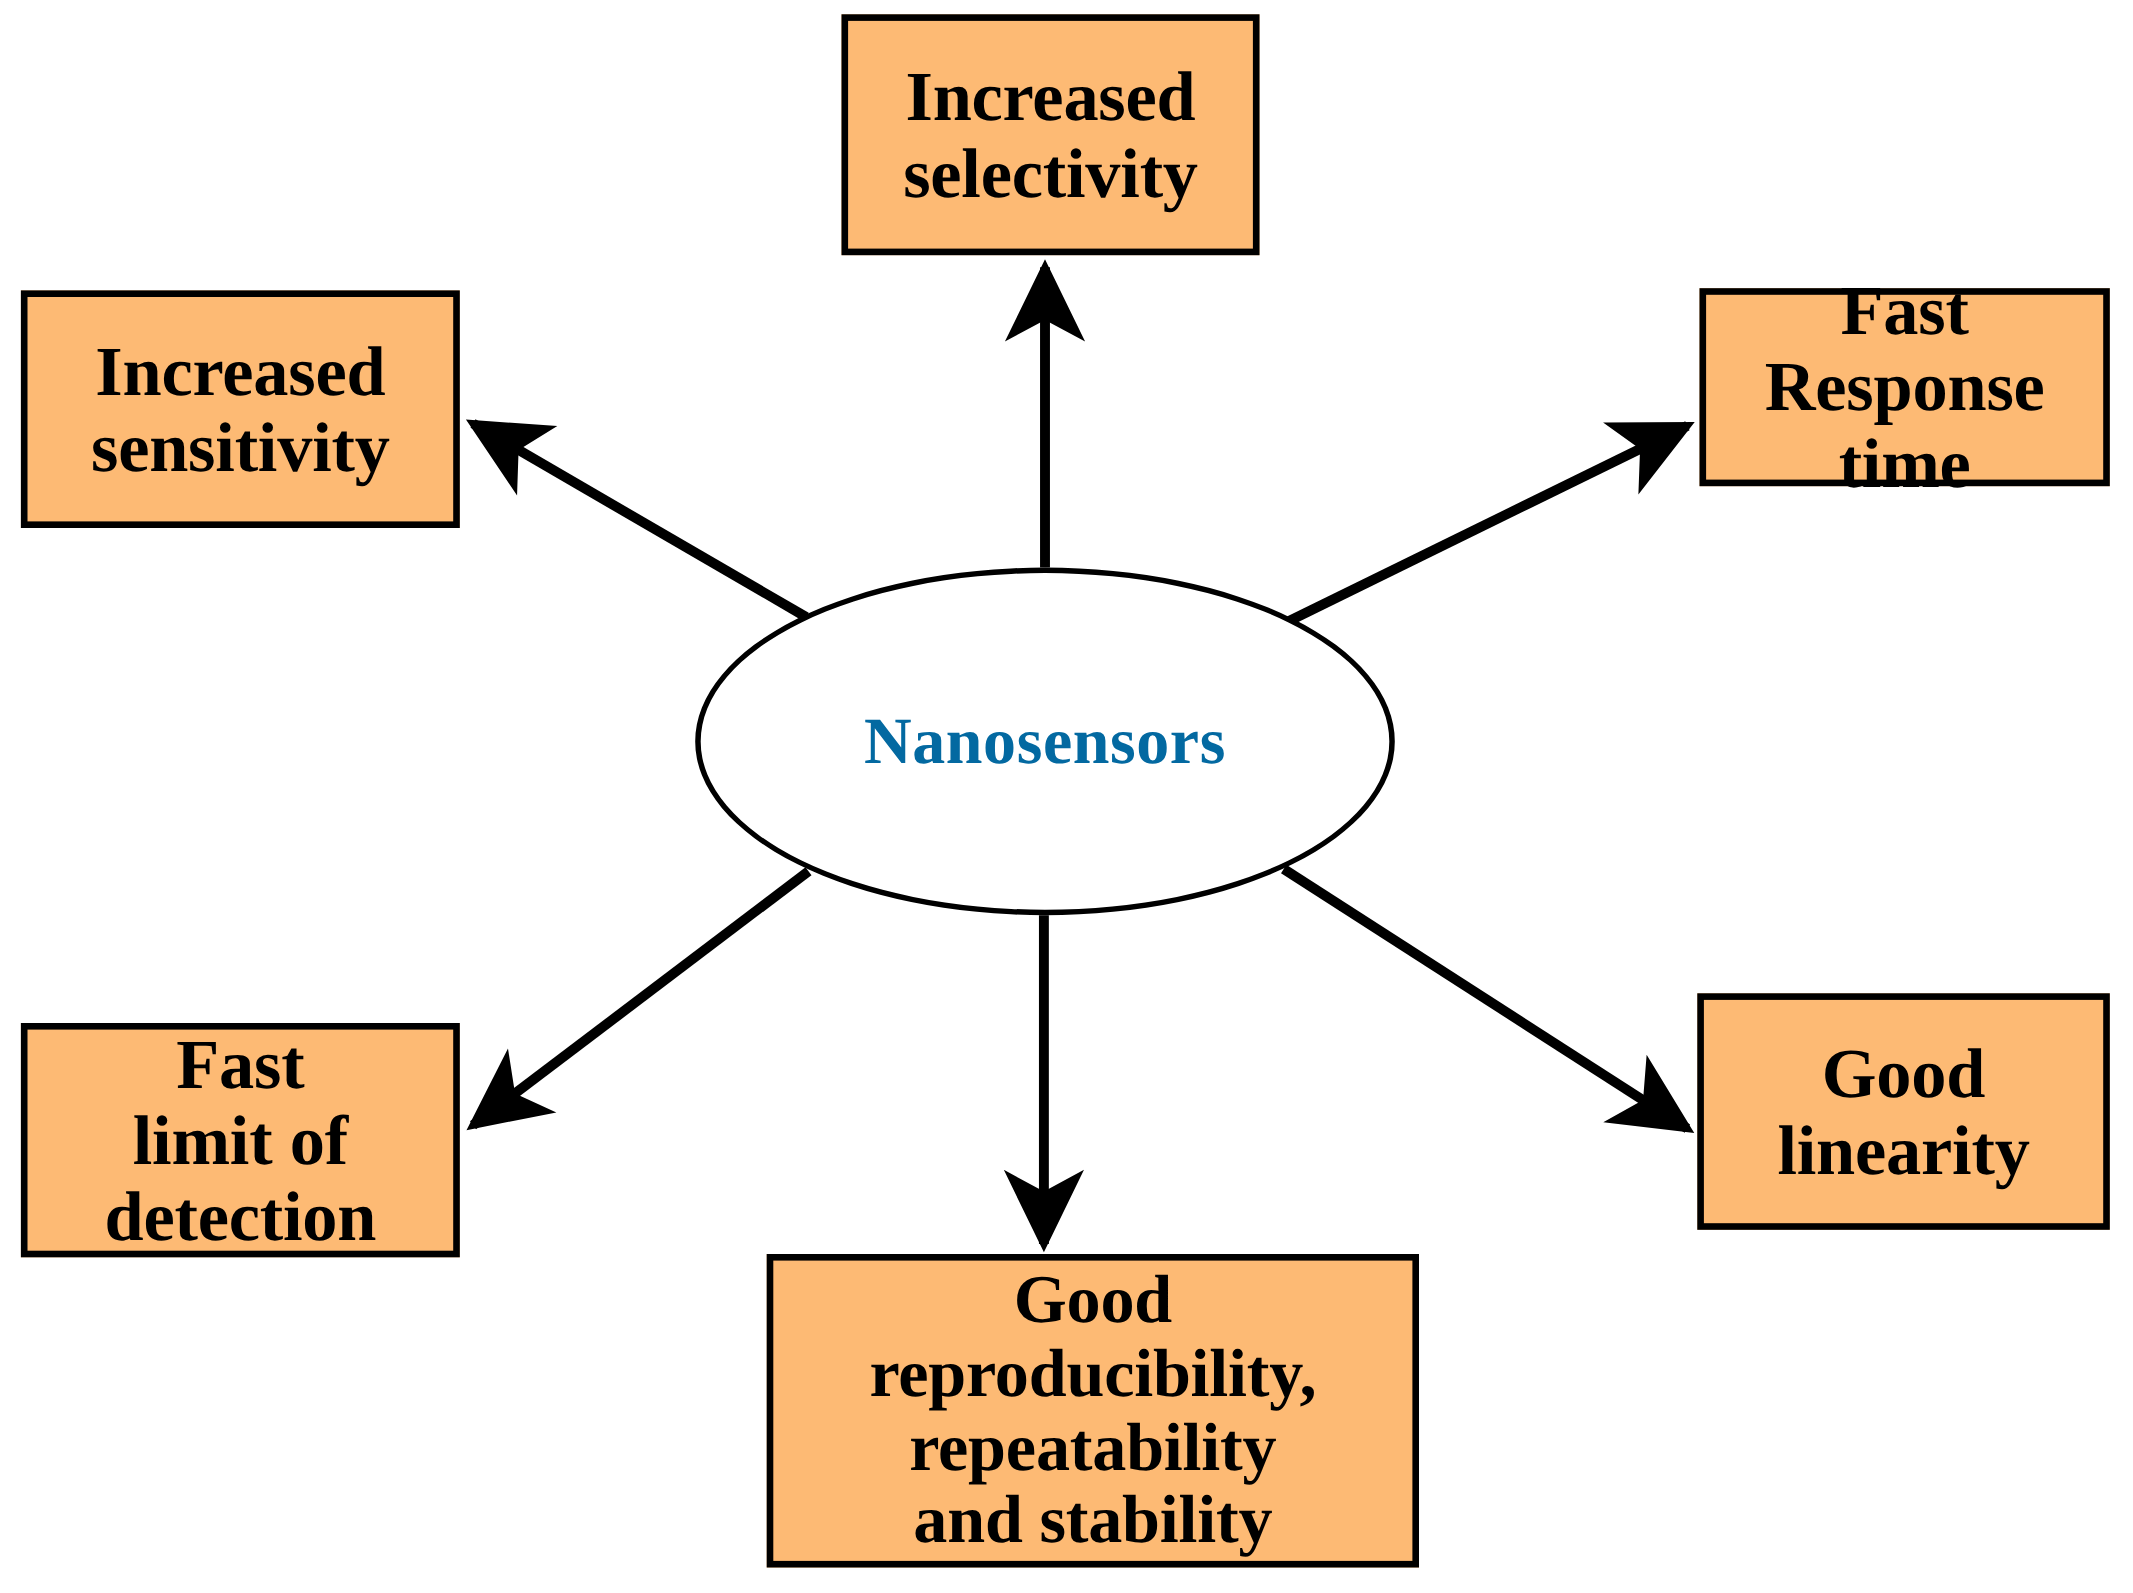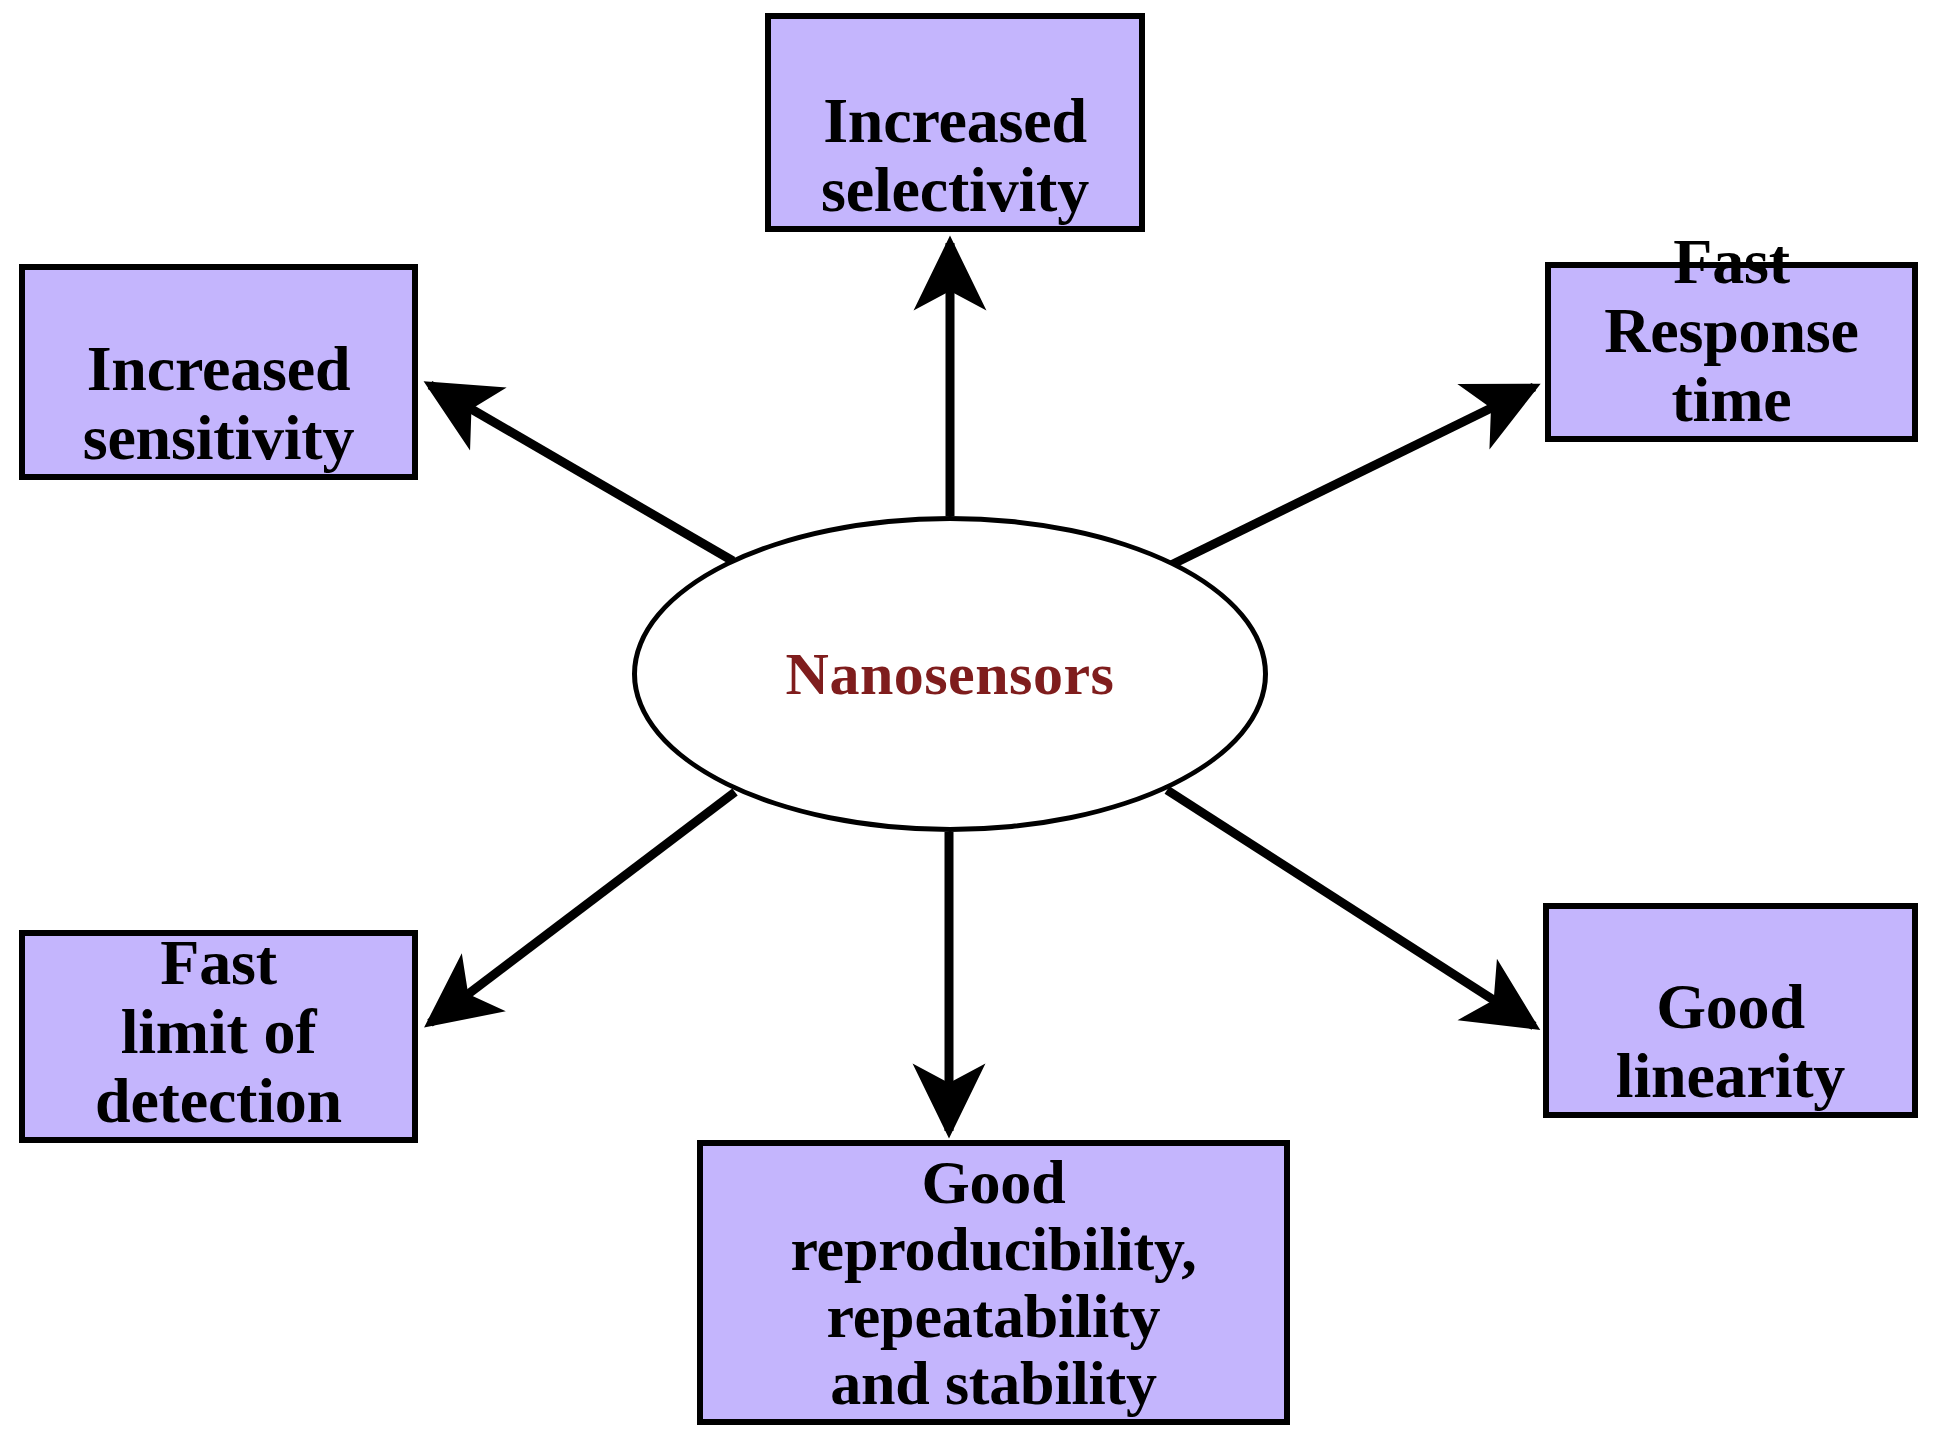--- a/index.html
+++ b/index.html
@@ -23,23 +23,23 @@
     left: 0;
     top: 0;
     width: 1939px;
     height: 1448px;
     pointer-events: none;
   }
   .node-box {
     position: absolute;
     box-sizing: border-box;
     border: 6px solid #000000;
-    background: #c4b5fd;
+    background: #fdba74;
     display: flex;
-    align-items: flex-end;
+    align-items: center;
     justify-content: center;
     text-align: center;
     color: #000000;
     font-weight: bold;
     font-size: 64px;
     line-height: 1.08;
     letter-spacing: -0.2px;
     padding: 2px 6px;
   }
   .node-label {
@@ -49,21 +49,21 @@
   }
   .center-node {
     position: absolute;
     box-sizing: border-box;
     border: 5px solid #000000;
     border-radius: 50%;
     background: #ffffff;
     display: flex;
     align-items: center;
     justify-content: center;
-    color: #7f1d1d;
+    color: #0369a1;
     font-weight: bold;
     font-size: 60px;
     letter-spacing: 0.5px;
   }
 
   
   #node-increased-selectivity { left: 765px;  top: 13px;   width: 380px; height: 219px; }
   #node-increased-sensitivity { left: 19px;   top: 264px;  width: 399px; height: 216px; }
   #node-fast-response-time    { left: 1545px; top: 262px;  width: 373px; height: 180px; }
   #node-lower-limit           { left: 19px;   top: 930px;  width: 399px; height: 213px; }

